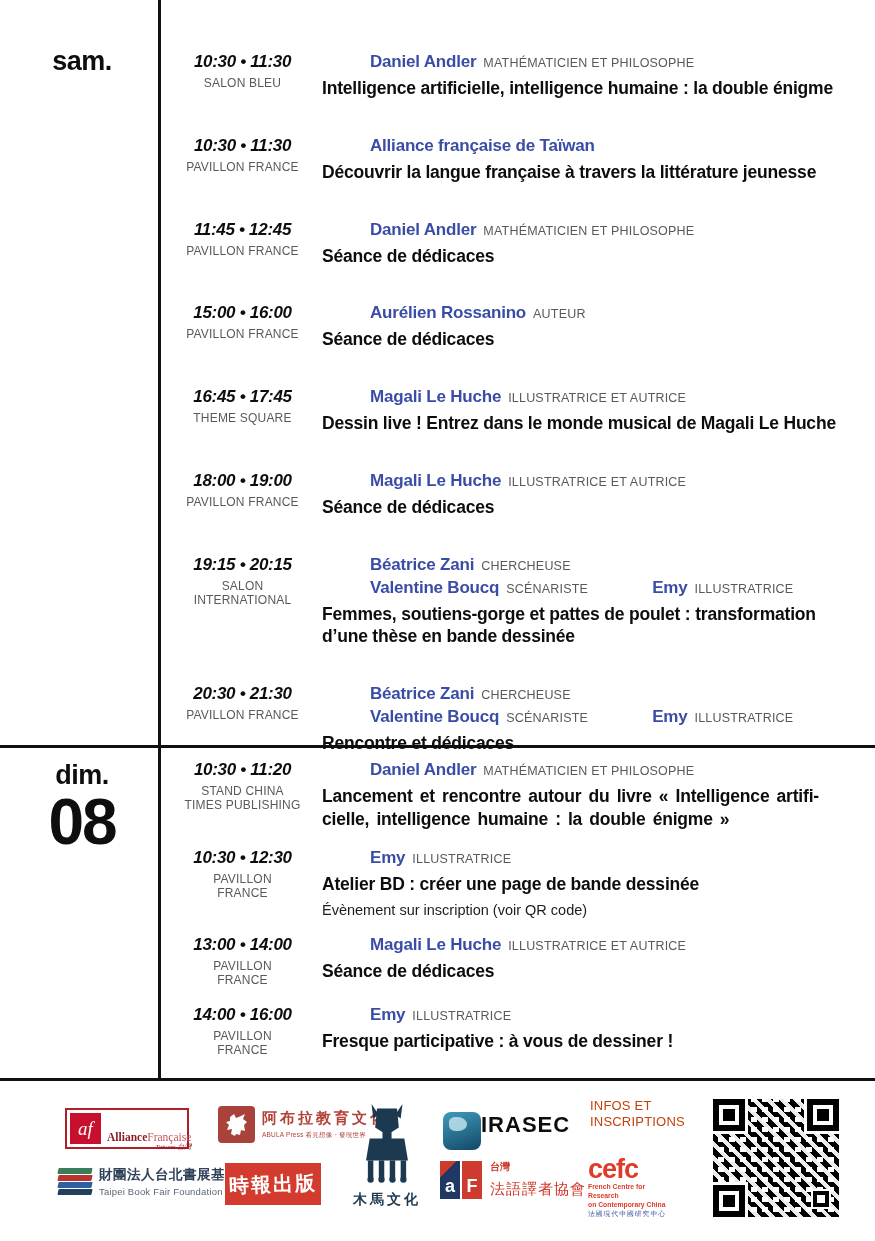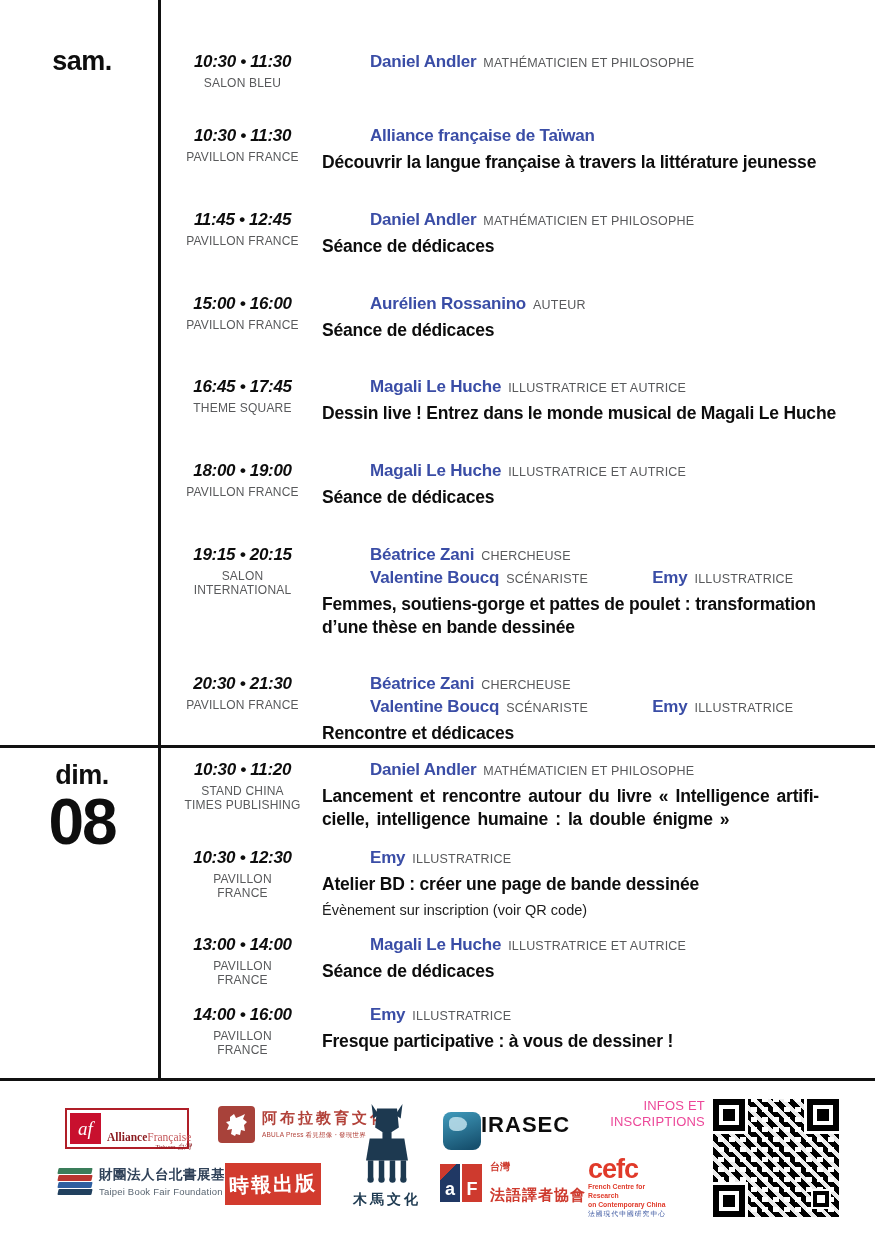--- a/index.html
+++ b/index.html
@@ -66,28 +66,28 @@
   .logo-irasec { position:absolute; left:443px; top:34px; display:flex; align-items:flex-start; }
   .irasec-icon { width:38px; height:38px; border-radius:8px; background:linear-gradient(160deg,#3c93b4 10%,#16506e 90%); position:relative; overflow:hidden; }
   .irasec-icon::after { content:""; position:absolute; left:6px; top:5px; width:18px; height:14px; background:#bfe0ec; border-radius:40% 60% 55% 45%; opacity:0.85; }
   .irasec-text { font-size:22px; font-weight:bold; color:#0d0d0d; letter-spacing:1px; }
 
   .logo-attf { position:absolute; left:440px; top:82px; display:flex; gap:8px; align-items:center; }
   .attf-icon { display:flex; }
   .attf-a { width:20px; height:38px; background:linear-gradient(135deg,#ce3a2e 28%,#203864 28%); color:#fff; font-weight:bold; font-size:18px; display:flex; align-items:flex-end; justify-content:center; padding-bottom:2px; }
   .attf-f { width:20px; height:38px; background:#ce3a2e; color:#fff; font-weight:bold; font-size:18px; display:flex; align-items:flex-end; justify-content:center; padding-bottom:2px; margin-left:2px; }
   .attf-cn-small { font-size:10px; font-weight:bold; color:#ce3a2e; }
-  .attf-cn-large { font-size:15px; font-weight:bold; color:#ce3a2e; letter-spacing:1px; margin-top:12px; }
+  .attf-cn-large { font-size:15px; font-weight:normal; color:#ce3a2e; letter-spacing:1px; margin-top:6px; }
 
   .logo-cefc { position:absolute; left:588px; top:78px; width:80px; }
   .cefc-logo { font-size:27px; font-weight:bold; color:#e03a2a; letter-spacing:-1px; line-height:1; }
   .cefc-line { font-size:6.8px; font-weight:bold; color:#e03a2a; line-height:1.3; }
   .cefc-cn { font-size:6.8px; color:#3a56a0; line-height:1.4; letter-spacing:1px; }
 
-  .infos { position:absolute; left:590px; top:20px; width:115px; text-align:right; font-size:13px; color:#ec4899; line-height:1.2; letter-spacing:0.2px; white-space:pre-line; }
+  .infos { position:absolute; left:590px; top:20px; width:115px; font-size:13px; color:#c2410c; line-height:1.2; letter-spacing:0.2px; white-space:pre-line; }
 
   .qr { position:absolute; left:713px; top:21px; width:126px; height:118px;
         background:
           repeating-linear-gradient(45deg, rgba(255,255,255,0.92) 0 4px, rgba(255,255,255,0) 4px 10px),
           repeating-linear-gradient(90deg, #000 0 5px, rgba(0,0,0,0) 5px 11px),
           repeating-linear-gradient(0deg, #000 0 5px, #fff 5px 10px);
   }
   .qr .f { position:absolute; width:32px; height:32px; border:6px solid #000; background:#fff; box-shadow:0 0 0 3px #fff; }
   .qr .f::after { content:""; position:absolute; left:4px; top:4px; width:12px; height:12px; background:#000; }
   .qr .f1 { left:0; top:0; }
@@ -115,20 +115,21 @@
         <div class="time">10:30 • 11:30</div>
         <div class="venue">SALON BLEU</div>
       </div>
       <div class="details">
         <div class="speakers">
           <span class="sp">
               <span class="name">Daniel Andler</span>
               <span class="role">MATHÉMATICIEN ET PHILOSOPHE</span>
             </span>
         </div>
+        <div class="title">Intelligence artificielle, intelligence humaine : la double énigme</div>
       </div>
     </div>
 
     <div class="event">
       <div class="timecell">
         <div class="time">10:30 • 11:30</div>
         <div class="venue">PAVILLON FRANCE</div>
       </div>
       <div class="details">
         <div class="speakers">

